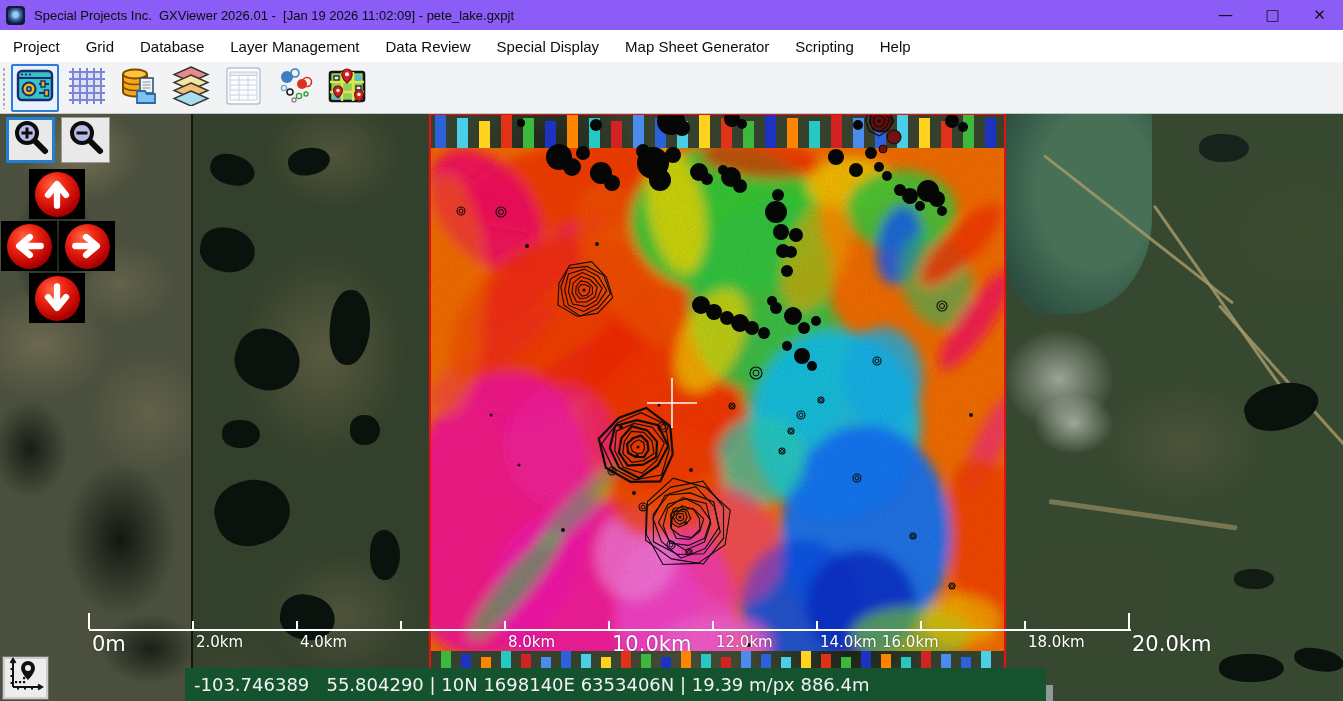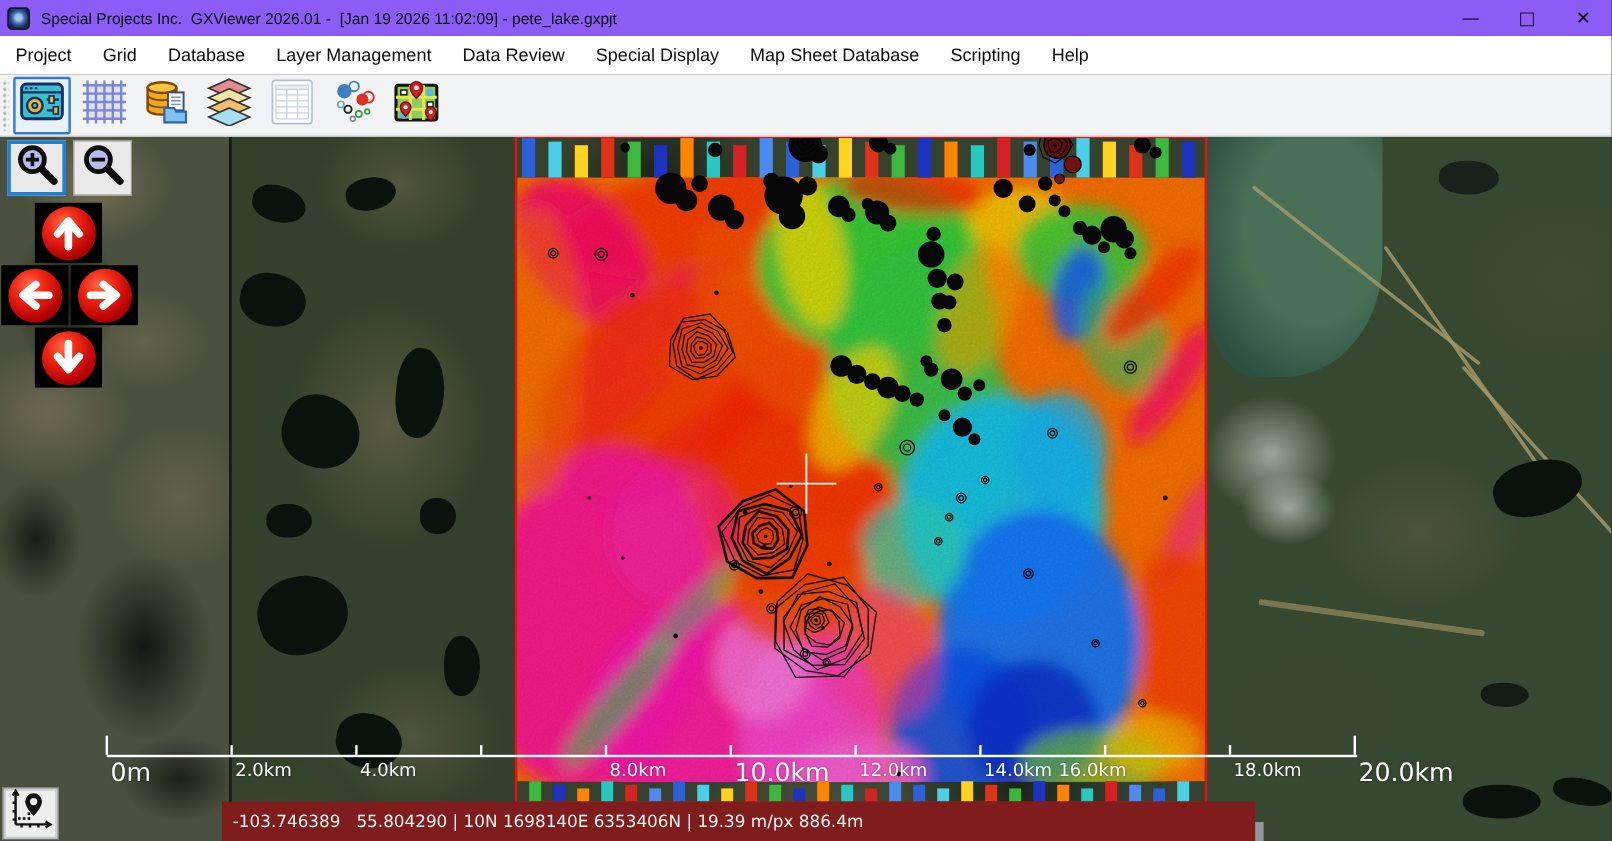--- a/index.html
+++ b/index.html
@@ -86,22 +86,22 @@
   #pan-right{left:59px;top:221px;} #pan-down{left:29px;top:273px;}
 
   
   #scalebar{position:absolute;left:0;top:0;width:1343px;height:701px;z-index:25;pointer-events:none;}
   .sb-line{position:absolute;background:#fff;}
   .sb-label{position:absolute;color:#fff;font-family:"DejaVu Sans",sans-serif;font-size:15px;
             text-shadow:0 0 2px rgba(0,0,0,.45);white-space:pre;}
   .sb-label.big{font-size:21px;}
 
   
-  #statusbar{position:absolute;left:185px;top:668px;width:861px;height:33px;background:#7f1d1d;
-             color:#f2f2f2;font-family:"DejaVu Sans",sans-serif;font-size:14px;display:flex;
+  #statusbar{position:absolute;left:185px;top:668px;width:861px;height:33px;background:#14532d;
+             color:#f2f2f2;font-family:"DejaVu Sans",sans-serif;font-size:18px;display:flex;
              align-items:center;padding-left:9px;z-index:30;box-sizing:border-box;white-space:pre;}
   #resize-notch{position:absolute;left:1046px;top:685px;width:7px;height:16px;background:#90979d;z-index:30;}
 
   
   #pin-btn{position:absolute;left:2px;top:656px;width:47px;height:44px;background:#ededed;
            border:1px solid #6e6e6e;box-shadow:inset 0 0 0 2px #cdcdcd;z-index:35;
            display:flex;align-items:center;justify-content:center;box-sizing:border-box;}
 </style>
 </head>
 <body>
@@ -117,21 +117,21 @@
     </div>
   </div>
 
   <div class="menubar" id="menubar">
       <div class="menu-item">Project</div>
       <div class="menu-item">Grid</div>
       <div class="menu-item">Database</div>
       <div class="menu-item">Layer Management</div>
       <div class="menu-item">Data Review</div>
       <div class="menu-item">Special Display</div>
-      <div class="menu-item">Map Sheet Database</div>
+      <div class="menu-item">Map Sheet Generator</div>
       <div class="menu-item">Scripting</div>
       <div class="menu-item">Help</div>
     </div>
 
   <div class="toolbar">
     <div class="tb-handle"></div>
 
     <div class="tb-btn selected">
       <span>
         <svg width="40" height="40" viewBox="0 0 40 40">

